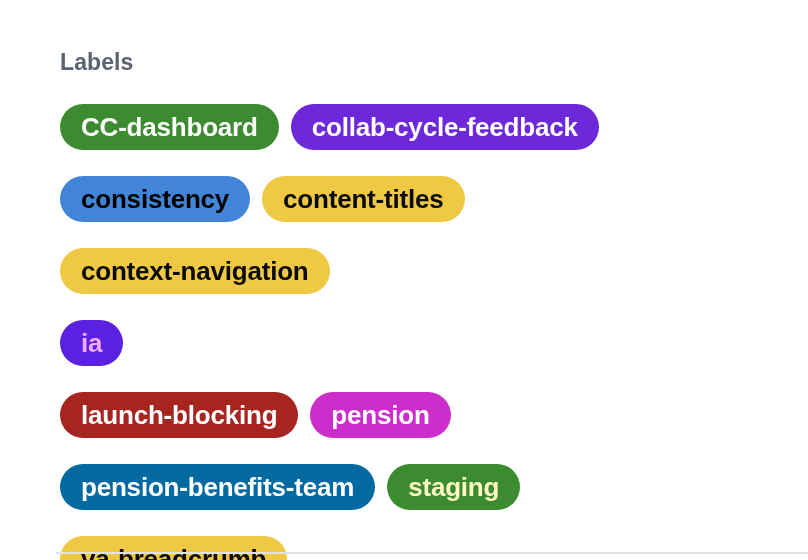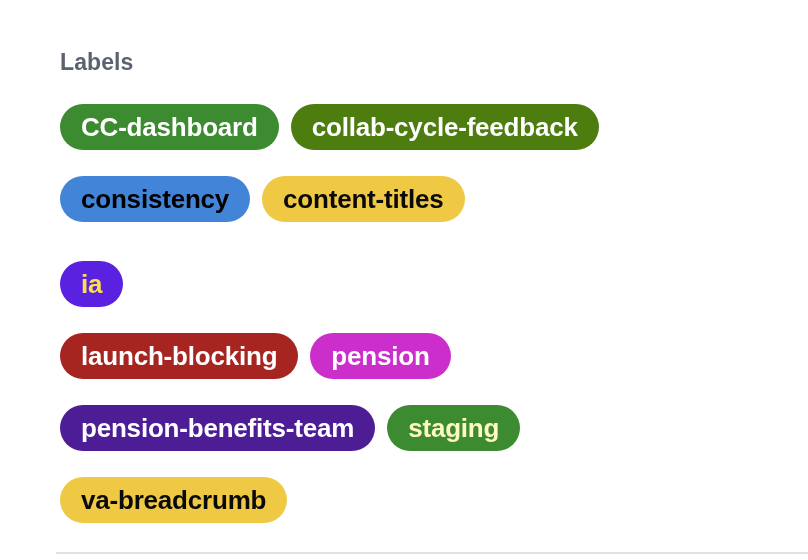--- a/index.html
+++ b/index.html
@@ -80,32 +80,33 @@
 </style>
 </head>
 <body style="background: rgb(255, 255, 255);">
 
 <div class="panel">
 
   <div class="labels-heading" style="color: rgb(92, 98, 112);">Labels</div>
 
   <div class="labels-list">
       <div class="label-pill" style="background: rgb(61, 139, 48); color: rgb(255, 255, 255);">CC-dashboard</div>
-      <div class="label-pill" style="background: #4d7c0f; color: rgb(255, 255, 255);">collab-cycle-feedback</div>
+      <div class="label-pill" style="background: #6d28d9; color: rgb(255, 255, 255);">collab-cycle-feedback</div>
       <div class="row-break"></div>
       <div class="label-pill" style="background: rgb(66, 133, 216); color: #000000;">consistency</div>
       <div class="label-pill" style="background: rgb(239, 201, 68); color: rgb(10, 10, 10);">content-titles</div>
       <div class="row-break"></div>
+      <div class="label-pill" style="background: rgb(239, 201, 68); color: rgb(10, 10, 10);">context-navigation</div>
       <div class="row-break"></div>
-      <div class="label-pill" style="background: rgb(90, 34, 224); color: #fde047;">ia</div>
+      <div class="label-pill" style="background: rgb(90, 34, 224); color: #f0abfc;">ia</div>
       <div class="row-break"></div>
       <div class="label-pill" style="background: rgb(166, 37, 32); color: rgb(255, 255, 255);">launch-blocking</div>
       <div class="label-pill" style="background: rgb(204, 46, 204); color: #ffffff;">pension</div>
       <div class="row-break"></div>
-      <div class="label-pill" style="background: #4c1d95; color: rgb(255, 255, 255);">pension-benefits-team</div>
+      <div class="label-pill" style="background: #0369a1; color: rgb(255, 255, 255);">pension-benefits-team</div>
       <div class="label-pill" style="background: rgb(61, 139, 48); color: #fef9c3;">staging</div>
       <div class="row-break"></div>
       <div class="label-pill" style="background: rgb(239, 201, 68); color: rgb(10, 10, 10);">va-breadcrumb</div>
     </div>
 
   <div class="divider" style="background: rgb(223, 225, 229);"></div>
 
 </div>
 
 </body></html>

